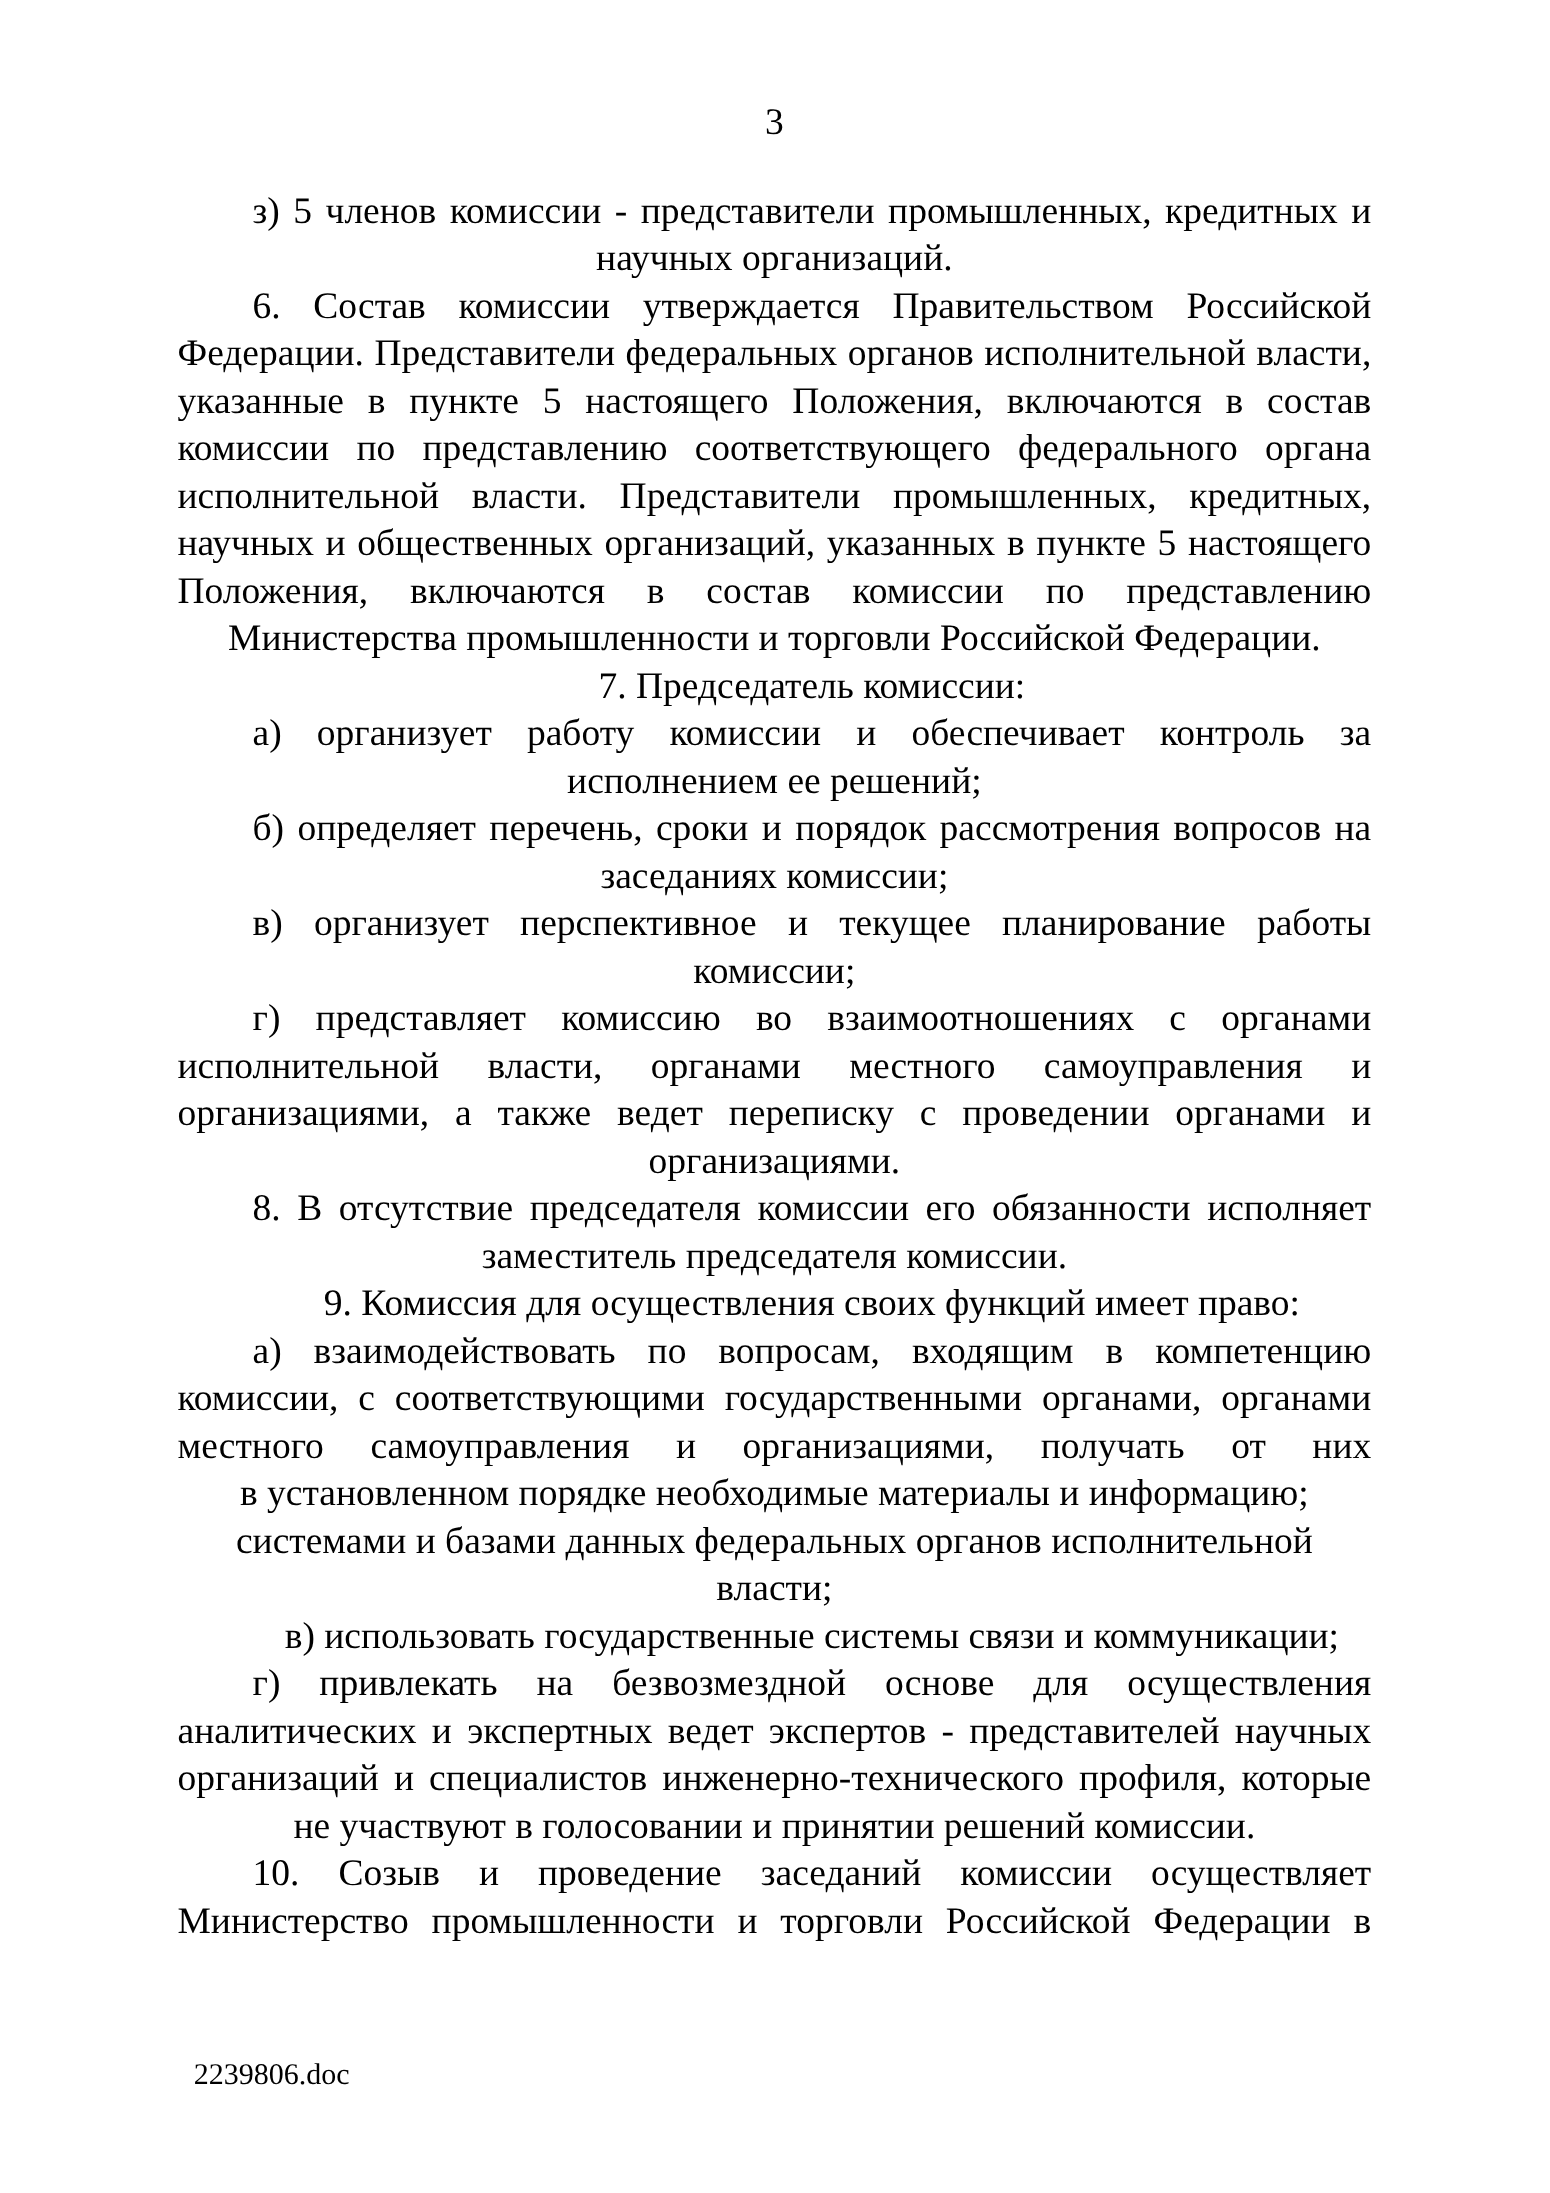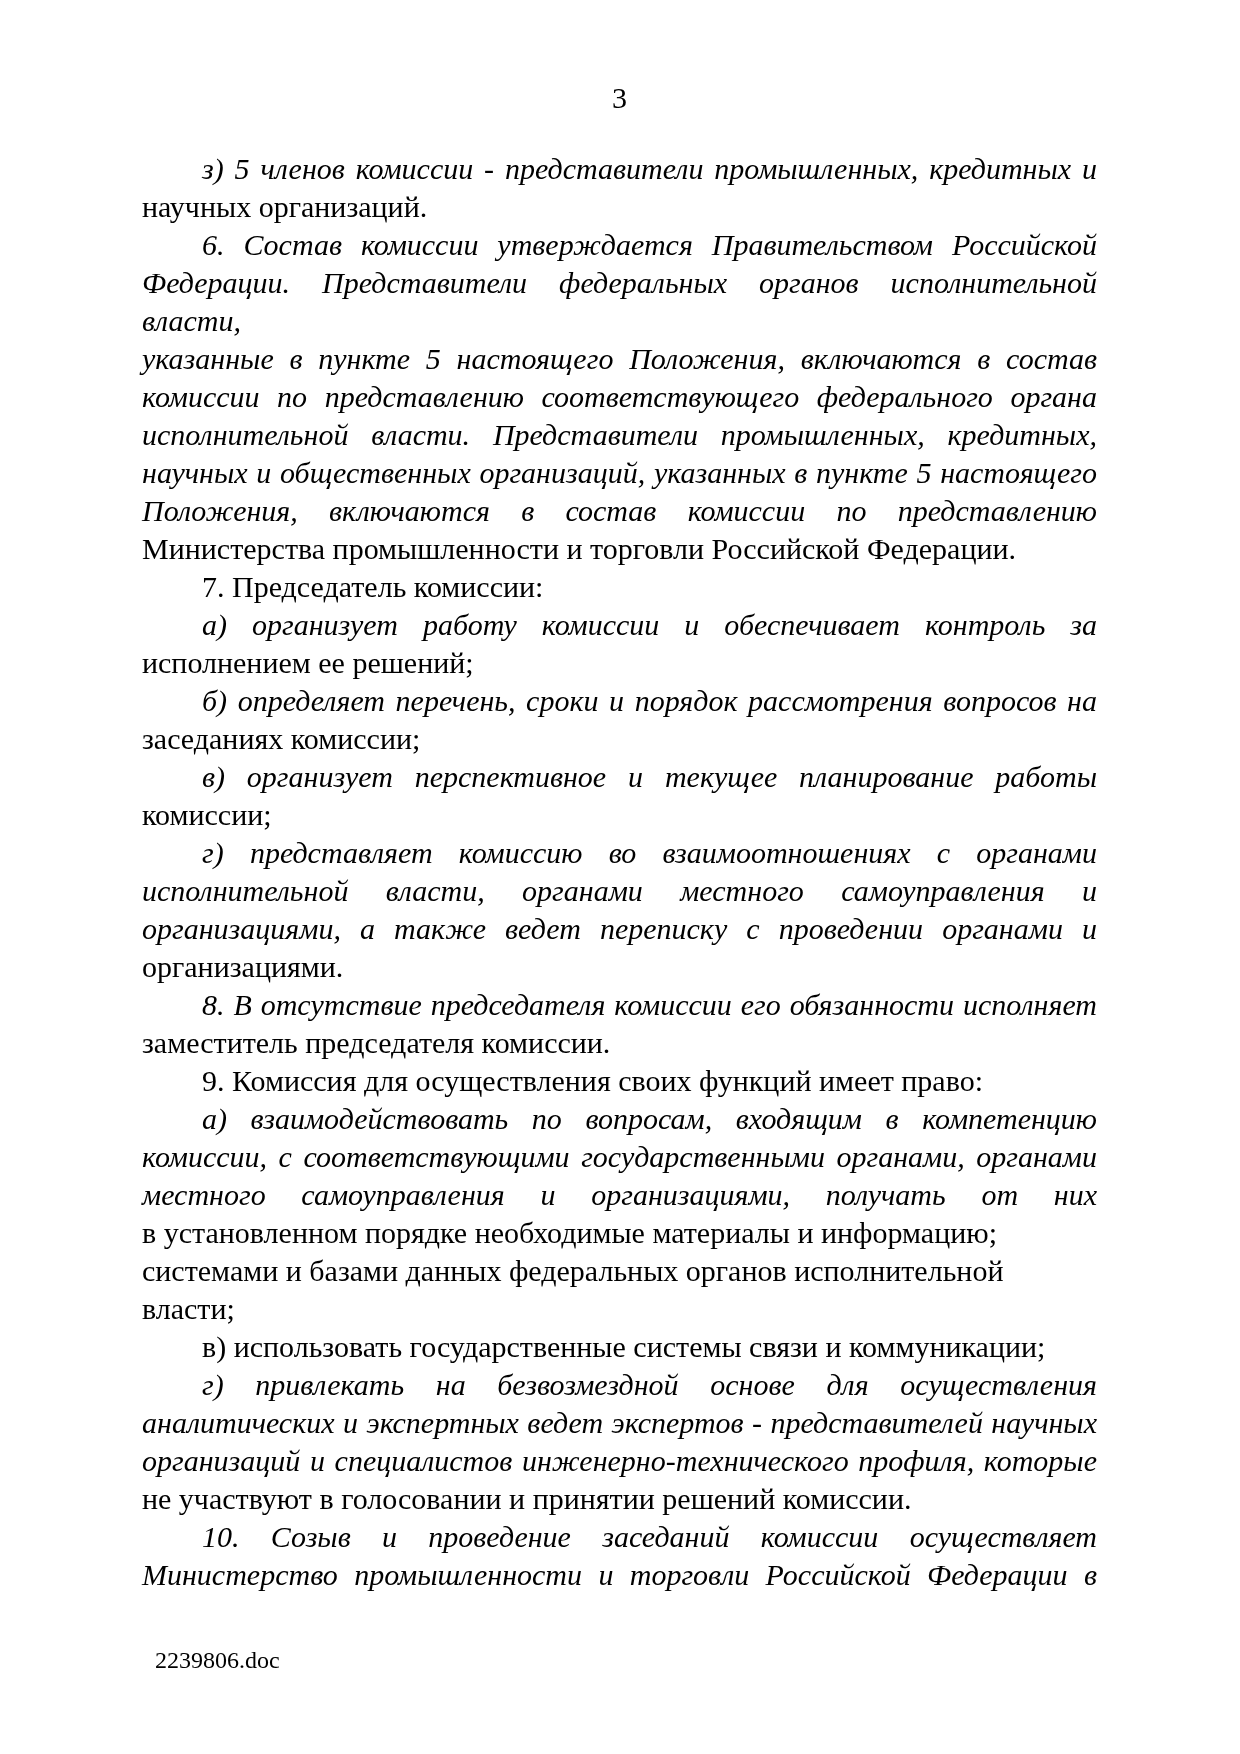--- a/index.html
+++ b/index.html
@@ -28,30 +28,29 @@
   .doc-body {
     position: absolute;
     top: 150px;
     left: 142px;
     width: 955px;
     font-size: 30px;
     line-height: 38px;
   }
   .para { margin: 0; padding: 0; }
   .line {
-    text-align: left;
+    text-align: center;
     white-space: normal;
   }
   .line.first {
     text-indent: 60px;
   }
   .line.just {
     text-align: justify;
     text-align-last: justify;
-    font-style: italic;
   }
   .footer {
     position: absolute;
     top: 1646px;
     left: 155px;
     font-size: 24px;
     line-height: 28px;
   }
 </style>
 </head>

